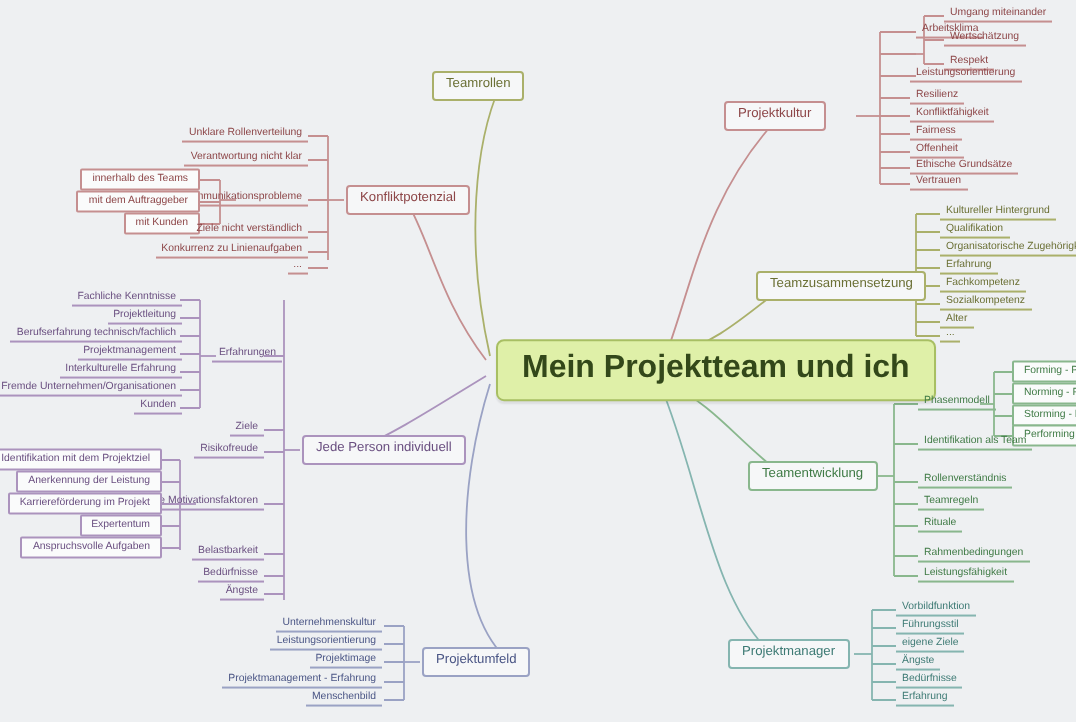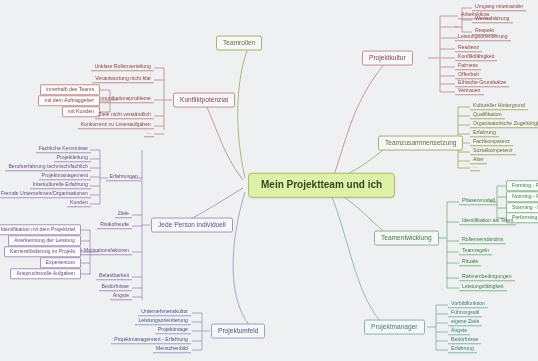--- a/index.html
+++ b/index.html
@@ -40,21 +40,21 @@
     border-radius:1px;
   }
   .lft{text-align:right;}
 
   #center{
     background:#dff0a8;
     border:1px solid #a8bf63;
     border-radius:4px;
     color:#33481a;
     font-weight:bold;
-    font-size:10px;
+    font-size:16px;
     padding:6px 12px;
     box-shadow:0 1px 1px rgba(0,0,0,.08);
   }
 
   
   .c-red   { color:#8d4648; border-color:#c58f90; }
   .c-red.boxed   { border-color:#c58f90; }
   .c-olive { color:#6b7035; border-color:#aab06a; }
   .c-teal  { color:#3d7a74; border-color:#85b5b0; }
   .c-green { color:#3f7a45; border-color:#89b78d; }

